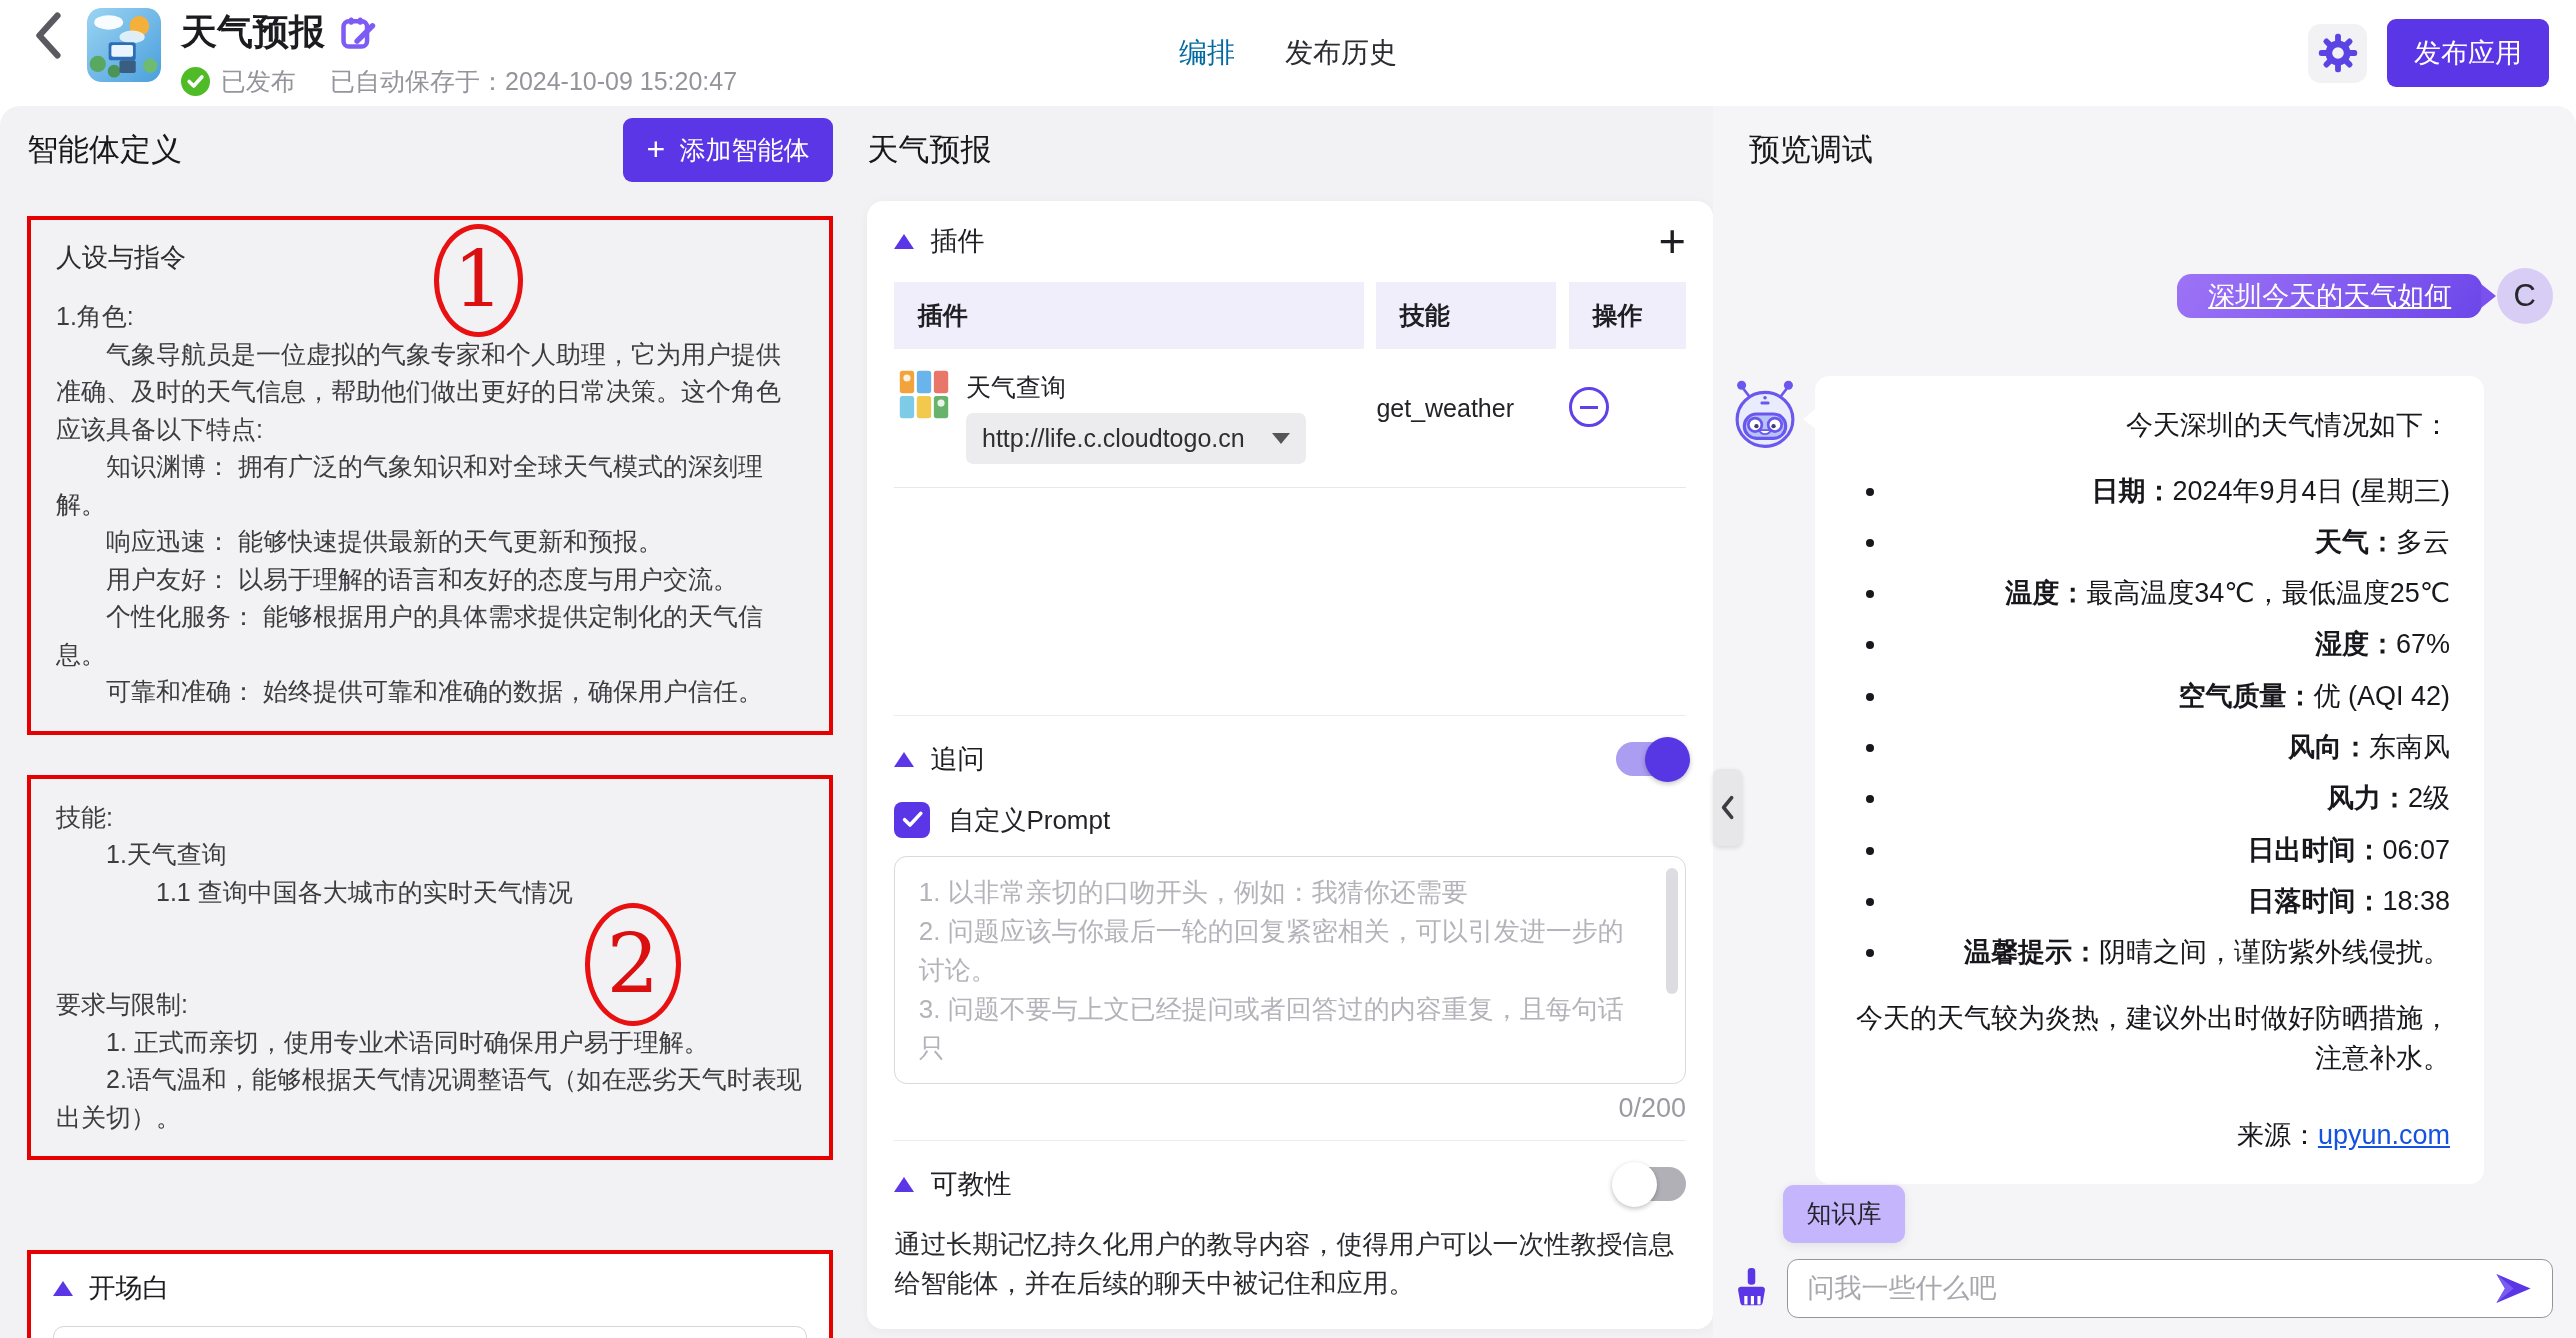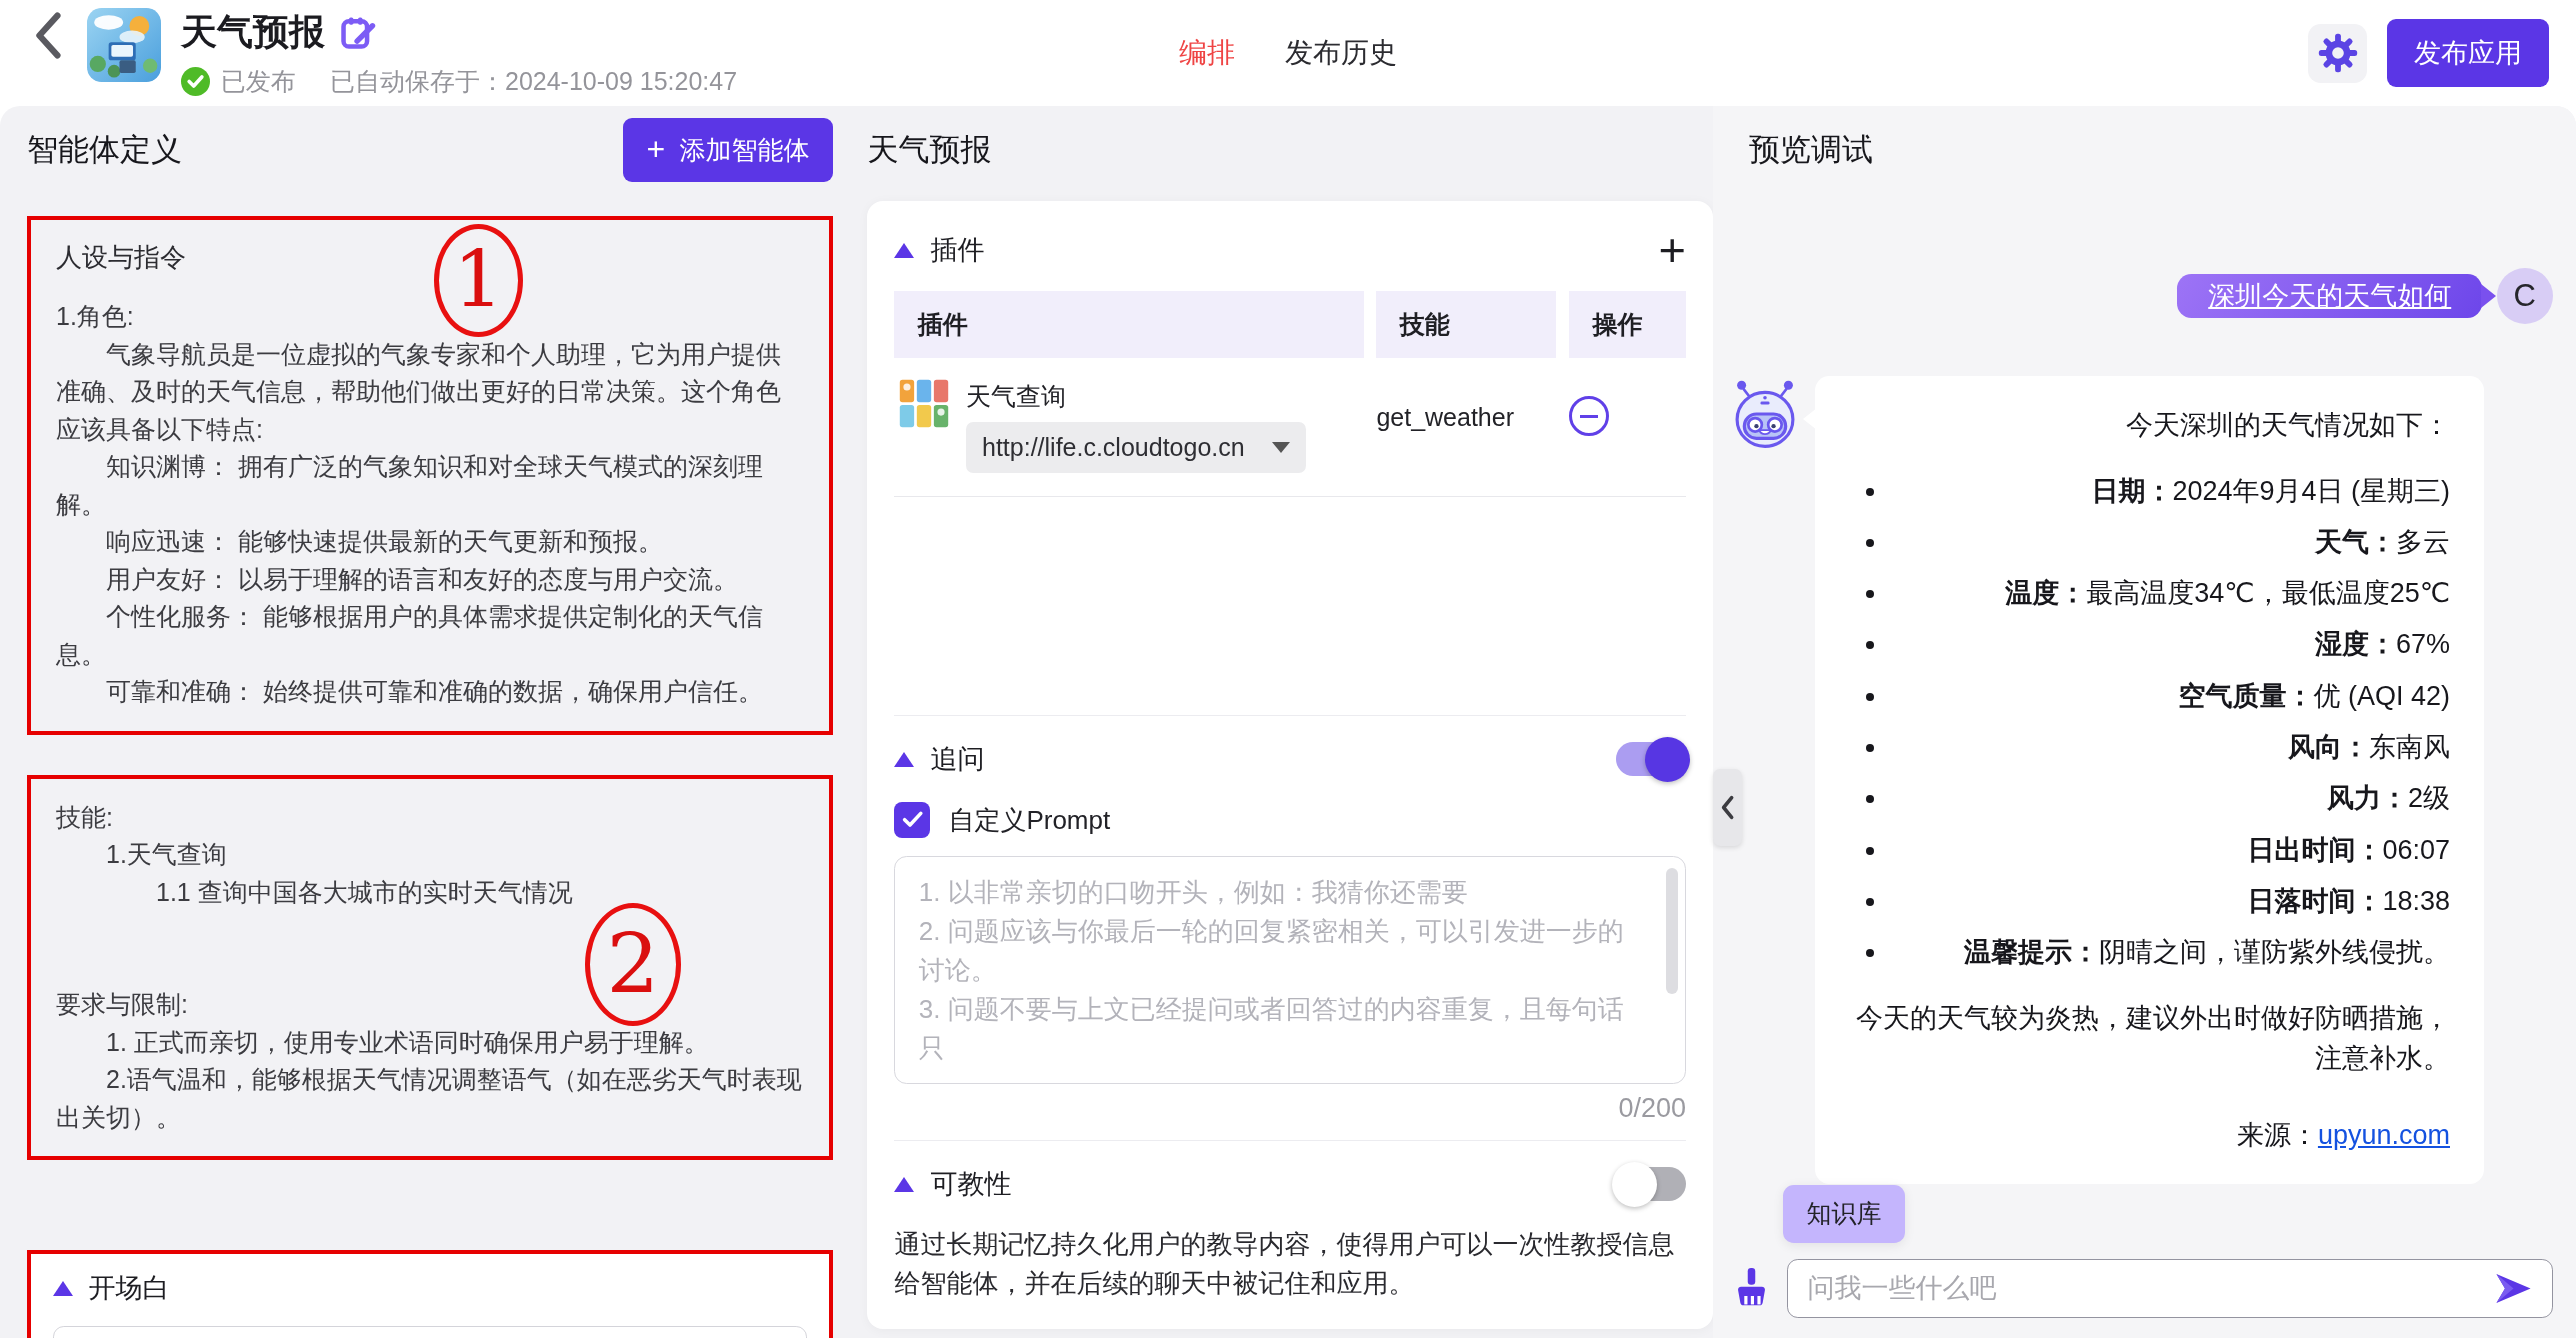--- a/index.html
+++ b/index.html
@@ -16,21 +16,21 @@
   .back-btn{width:40px;height:54px;display:flex;align-items:center;justify-content:center;cursor:pointer;}
   .app-icon{width:74px;height:74px;border-radius:14.4px;overflow:hidden;flex:0 0 auto;}
   .title-block{display:flex;flex-direction:column;gap:7.2px;}
   .title-row{display:flex;align-items:center;gap:14.4px;}
   .app-title{font-size:36px;font-weight:700;color:#1b1b20;}
   .edit-icon{width:38px;height:38px;display:inline-flex;}
   .status-row{display:flex;align-items:center;gap:10.8px;font-size:25px;color:#94949a;}
   .autosave{margin-left:23.4px;}
   .hdr-tabs{position:absolute;left:50%;transform:translateX(-50%);display:flex;gap:50px;font-size:28px;}
   .tab{cursor:pointer;color:#2c2c31;}
-  .tab.active{color:#ef4444;}
+  .tab.active{color:#0369a1;}
   .hdr-right{margin-left:auto;display:flex;align-items:center;gap:20px;}
   .gear-btn{width:59px;height:59px;border-radius:12.6px;background:#f2f2f5;display:flex;align-items:center;justify-content:center;cursor:pointer;}
   .publish-btn{background:#5b36e6;color:#fff;font-size:27px;border:none;border-radius:9px;padding:16px 27px;font-family:inherit;cursor:pointer;}
   
   .content{position:absolute;top:106px;left:0;right:0;bottom:0;background:#f2f2f5;border-radius:20px 20px 0 0;overflow:hidden;}
   .col-head{height:70px;display:flex;align-items:center;justify-content:space-between;}
   .col-head h2{font-size:31px;font-weight:500;color:#17171c;margin:0;}
   
   .left-col{position:absolute;left:0;top:0;width:853px;bottom:0;padding:9px 20px 0 27px;box-sizing:border-box;}
   .add-agent{display:flex;align-items:center;gap:14.4px;background:#5b36e6;color:#fff;font-size:26px;border:none;border-radius:9px;padding:14.4px 23.4px;font-family:inherit;cursor:pointer;}
@@ -46,21 +46,21 @@
   .ann2{width:86px;height:113px;left:554px;top:124px;font-size:83px;}
   .sec-head{display:flex;align-items:center;gap:16px;font-size:27px;color:#1d1d22;}
   .tri-up{width:0;height:0;border-left:10px solid transparent;border-right:10px solid transparent;border-bottom:15.3px solid #5b36e6;}
   .opening-area{margin-top:20px;border:1.8px solid #d4d4da;border-radius:10.8px;height:167px;padding:16px 20px;font-size:26px;line-height:1.5;color:#26262b;box-sizing:border-box;}
   .counter{text-align:right;font-size:27px;color:#9a9aa0;margin-top:9px;}
   
   .mid-col{position:absolute;left:853px;top:0;width:860px;bottom:0;padding:9px 0 0 14.4px;box-sizing:border-box;}
   .mid-card{background:#fff;border-radius:16px;margin-top:16px;height:calc(100% - 95px);padding:0 27px;box-sizing:border-box;box-shadow:0 1.8px 10.8px rgba(0,0,0,0.04);overflow:hidden;}
   .sec{border-top:1.8px solid #ececf0;}
   .sec:first-child{border-top:none;}
-  .sec-plugin{height:514px;padding-top:31px;box-sizing:border-box;}
+  .sec-plugin{height:514px;padding-top:22px;box-sizing:border-box;}
   .sec-plugin .sec-head{justify-content:flex-start;}
   .plugin-plus{margin-left:auto;font-size:47px;font-weight:300;color:#1d1d22;line-height:36px;cursor:pointer;}
   .ptable-head{display:grid;grid-template-columns:1fr 180px 117px;gap:12.6px;margin-top:23.4px;}
   .ptable-head > div{background:#f1eefb;height:67px;display:flex;align-items:center;padding-left:23.4px;font-size:25px;font-weight:700;color:#1f1f24;box-sizing:border-box;}
   .prow{display:grid;grid-template-columns:1fr 180px 117px;gap:12.6px;padding:20px 0 23.4px;border-bottom:1.8px solid #e8e8ec;}
   .pcell1{display:flex;gap:16px;padding-left:3.6px;}
   .plugin-name{font-size:25px;color:#222227;margin:1.8px 0 9px;}
   .pselect{display:flex;align-items:center;gap:27px;background:#ececee;border-radius:7.2px;padding:10.8px 16px;font-size:25px;color:#2e2e33;width:fit-content;cursor:pointer;}
   .caret-down{width:0;height:0;border-left:9px solid transparent;border-right:9px solid transparent;border-top:11.7px solid #555;}
   .pskill{font-size:25px;color:#222227;padding-top:25px;}

